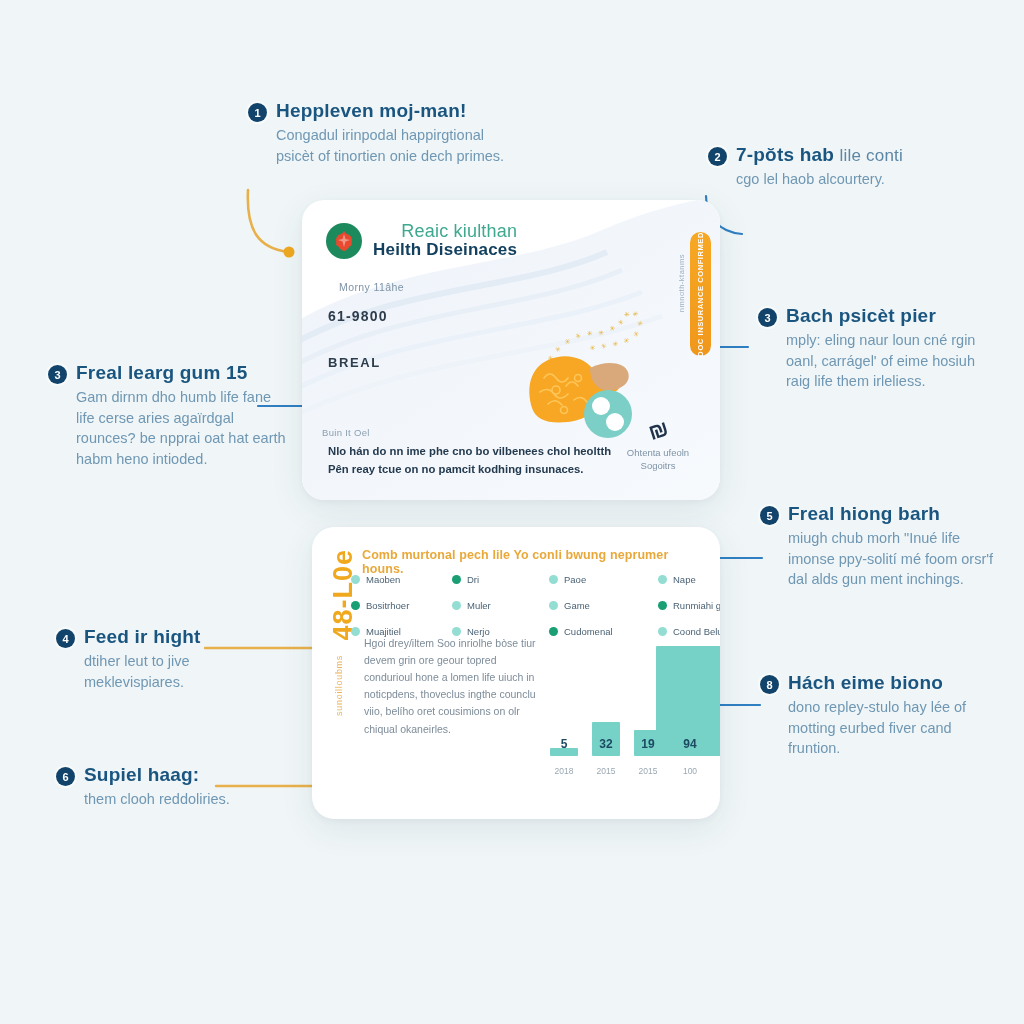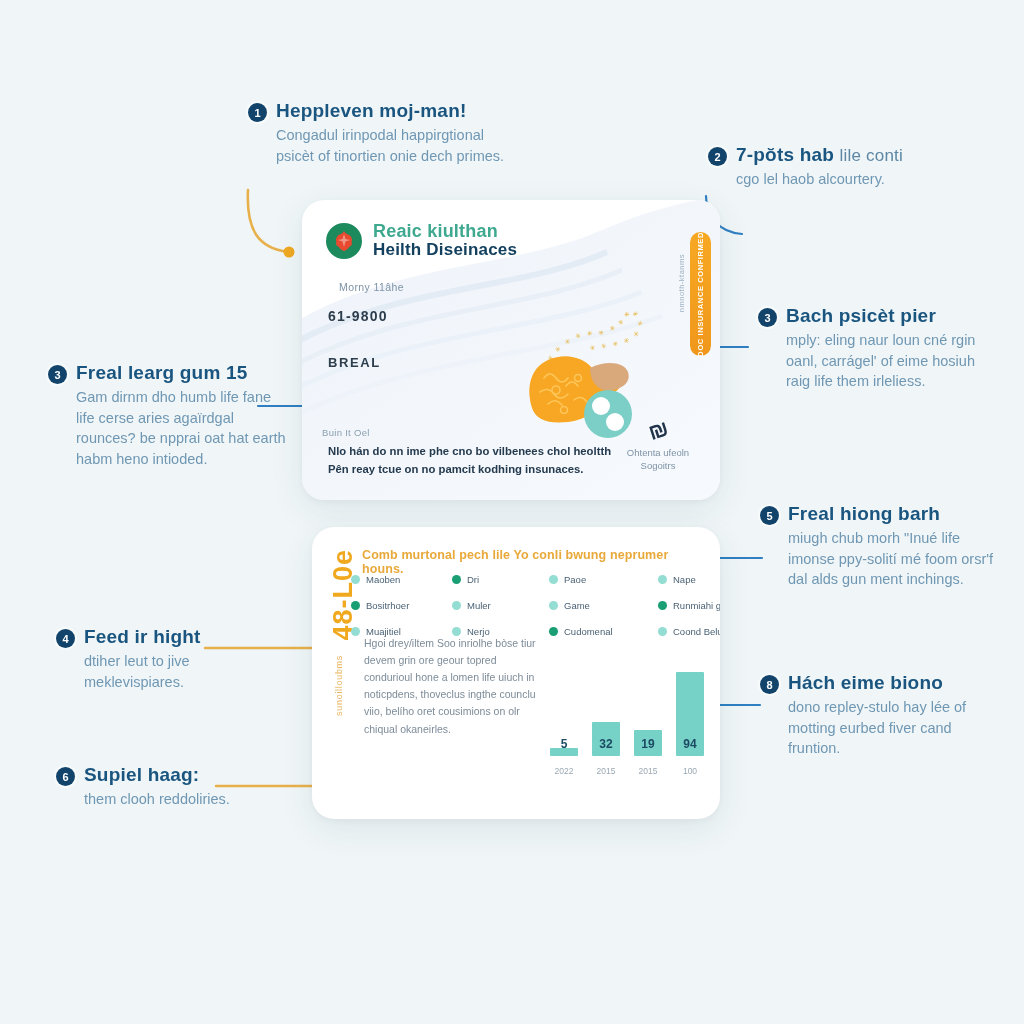--- a/index.html
+++ b/index.html
@@ -54,21 +54,21 @@
   
   .swoosh{position:absolute;left:0;top:0;width:100%;height:100%;}
 
   .brand{position:absolute;left:24px;top:22px;display:flex;align-items:center;gap:11px;}
   .logo-dot{
     width:36px;height:36px;border-radius:50%;
     background:#1d8a5e;position:relative;flex:0 0 auto;
     display:flex;align-items:center;justify-content:center;
   }
   .brand-text{line-height:1.08;}
-  .brand-l1{font-size:18px;font-weight:bold;color:#3ea98f;letter-spacing:.2px;}
+  .brand-l1{font-size:18px;font-weight:normal;color:#3ea98f;letter-spacing:.2px;text-align:right;}
   .brand-l2{font-size:17px;font-weight:bold;color:#13405f;letter-spacing:.2px;}
 
   .meta-label{position:absolute;left:26px;top:81px;font-size:10.5px;color:#7e93a6;letter-spacing:.4px;padding-left:11px;}
   .meta-num{position:absolute;left:26px;top:108px;font-size:14px;color:#2d3d4c;letter-spacing:1.2px;font-weight:bold;}
   .meta-code{position:absolute;left:26px;top:155px;font-size:13px;color:#2d3d4c;letter-spacing:1.6px;font-weight:bold;}
 
   .foot-label{position:absolute;left:20px;top:227px;font-size:9.5px;color:#8ba0b0;letter-spacing:.3px;}
   .foot-copy{position:absolute;left:26px;top:243px;width:300px;font-size:11.3px;line-height:1.55;color:#243a4e;font-weight:bold;}
 
   .seal{position:absolute;right:16px;top:218px;width:92px;text-align:center;}
@@ -392,27 +392,27 @@
           <div class="bar" style="height: 34.3273px;">
             <div class="val">32</div>
           </div>
         </div>
         <div class="bar-wrap">
           <div class="bar" style="height: 25.7455px;">
             <div class="val">19</div>
           </div>
         </div>
         <div class="bar-wrap">
-          <div class="bar" style="height: 84px;">
+          <div class="bar" style="height: 110px; padding-left: 40px;">
             <div class="val">94</div>
           </div>
         </div>
       </div>
       <div class="xticks">
-        <div>2022</div>
+        <div>2018</div>
         <div>2015</div>
         <div>2015</div>
         <div>100</div>
       </div>
     </div>
   </div>
 
 </div>
 
 </body></html>

